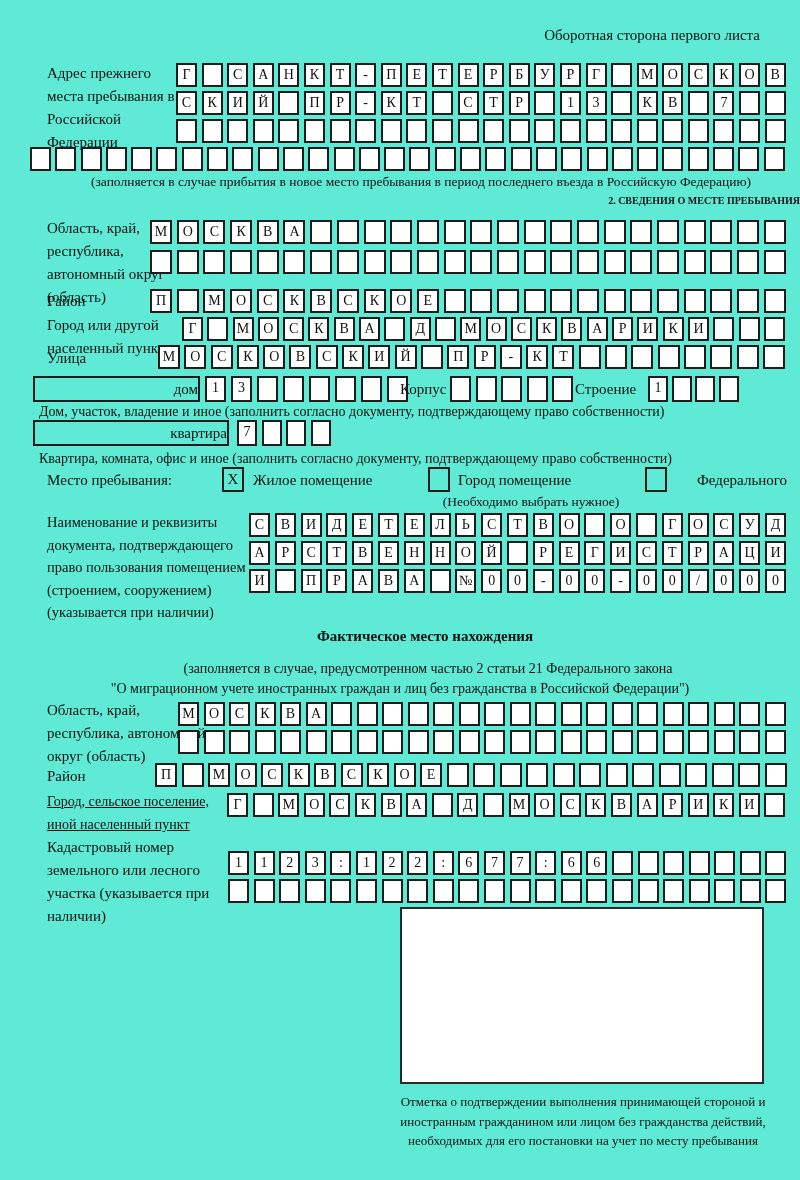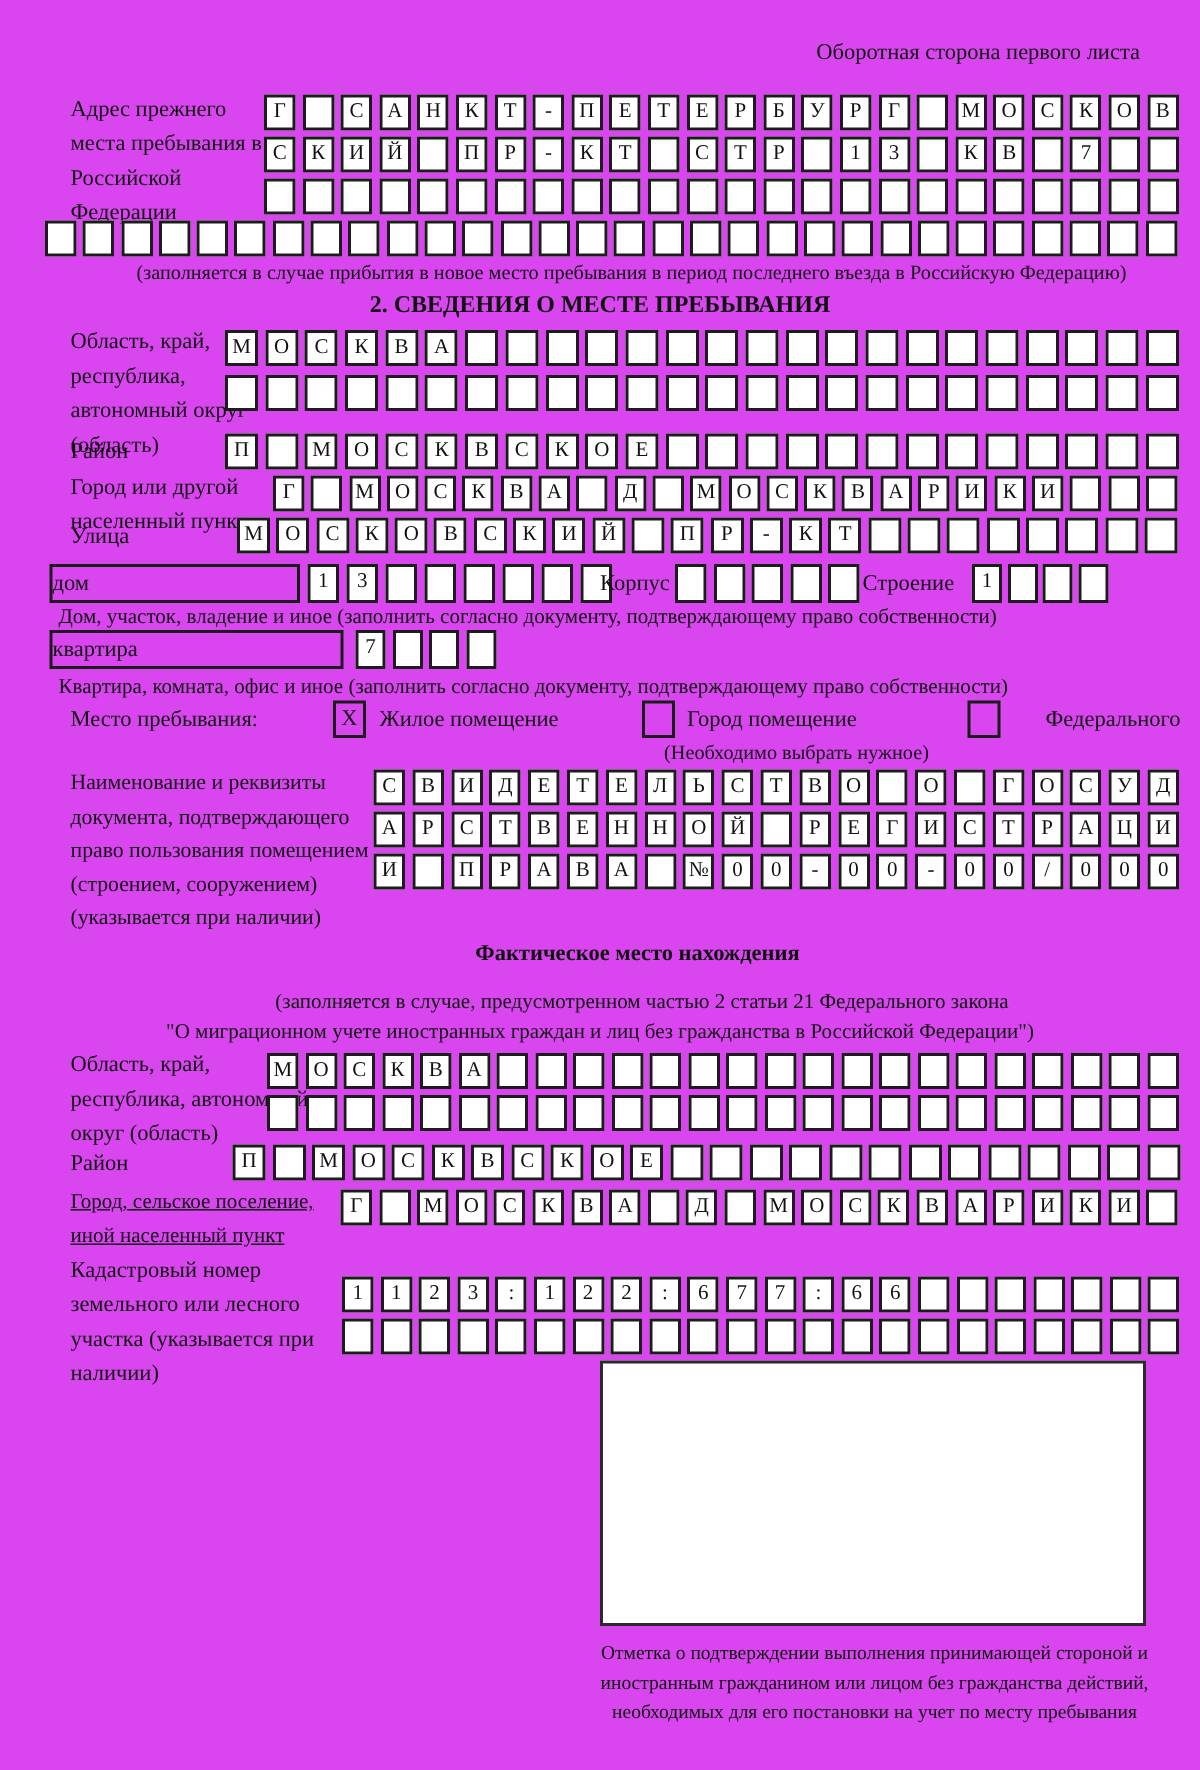--- a/index.html
+++ b/index.html
@@ -1,30 +1,30 @@
 <!DOCTYPE html>
 <html><head>
 <meta charset="utf-8">
 <style>
   html,body{margin:0;padding:0;background:#fff;}
-  #page{position:relative;width:800px;height:1180px;background:#d946ef;
+  #page{position:relative;width:800px;height:1180px;background:#5eead4;
         font-family:"Liberation Serif",serif;color:#111;overflow:hidden;}
   .lbl{position:absolute;font-size:15px;line-height:23px;}
   .note{position:absolute;font-size:13.5px;text-align:center;line-height:17px;}
   .lnote{position:absolute;font-size:14px;}
   .h-bold{position:absolute;font-weight:bold;text-align:center;}
   .cellrow{position:absolute;display:flex;}
   .cellrow .cell{flex:none;display:inline-block;box-sizing:border-box;
         width:var(--w);height:var(--h,24px);margin-right:var(--g);
         border:2px solid #1c1c1c;background:#fff;text-align:center;
         font-size:14px;line-height:20px;}
   .cb{position:absolute;box-sizing:border-box;width:22px;height:25px;
         border:2px solid #1c1c1c;text-align:center;font-size:15px;line-height:21px;}
   .namebox{position:absolute;box-sizing:border-box;border:2px solid #1c1c1c;
-        display:flex;align-items:center;justify-content:flex-start;font-size:15px;}
+        display:flex;align-items:center;justify-content:flex-end;font-size:15px;}
   .stampbox{position:absolute;box-sizing:border-box;border:2px solid #2a2a2a;background:#fff;}
   .right{text-align:right;}
 </style>
 </head>
 <body>
 
 <div id="page">
 
   <div class="lbl right" style="left:0;top:24px;width:760px;">Оборотная сторона первого листа</div>
 
@@ -134,21 +134,21 @@
       <span class="cell"></span>
       <span class="cell"></span>
       <span class="cell"></span>
       <span class="cell"></span>
       <span class="cell"></span>
       <span class="cell"></span>
       <span class="cell"></span>
     </div>
   <div class="note" style="left:0;top:173px;width:800px;margin-left:21px;">(заполняется в случае прибытия в новое место пребывания в период последнего въезда в Российскую Федерацию)</div>
 
-  <div class="h-bold" style="left:0;top:195px;width:800px;font-size:16px;">2. СВЕДЕНИЯ О МЕСТЕ ПРЕБЫВАНИЯ</div>
+  <div class="h-bold" style="left:0;top:195px;width:800px;font-size:10px;text-align:right;">2. СВЕДЕНИЯ О МЕСТЕ ПРЕБЫВАНИЯ</div>
 
   <div class="lbl" style="left:47px;top:217px;width:118px;">Область, край, республика, автономный округ (область)</div>
   <div class="cellrow" style="left:150px;top:220px;--w:22px;--g:4.7px;">
       <span class="cell">М</span>
       <span class="cell">О</span>
       <span class="cell">С</span>
       <span class="cell">К</span>
       <span class="cell">В</span>
       <span class="cell">А</span>
       <span class="cell"></span>

